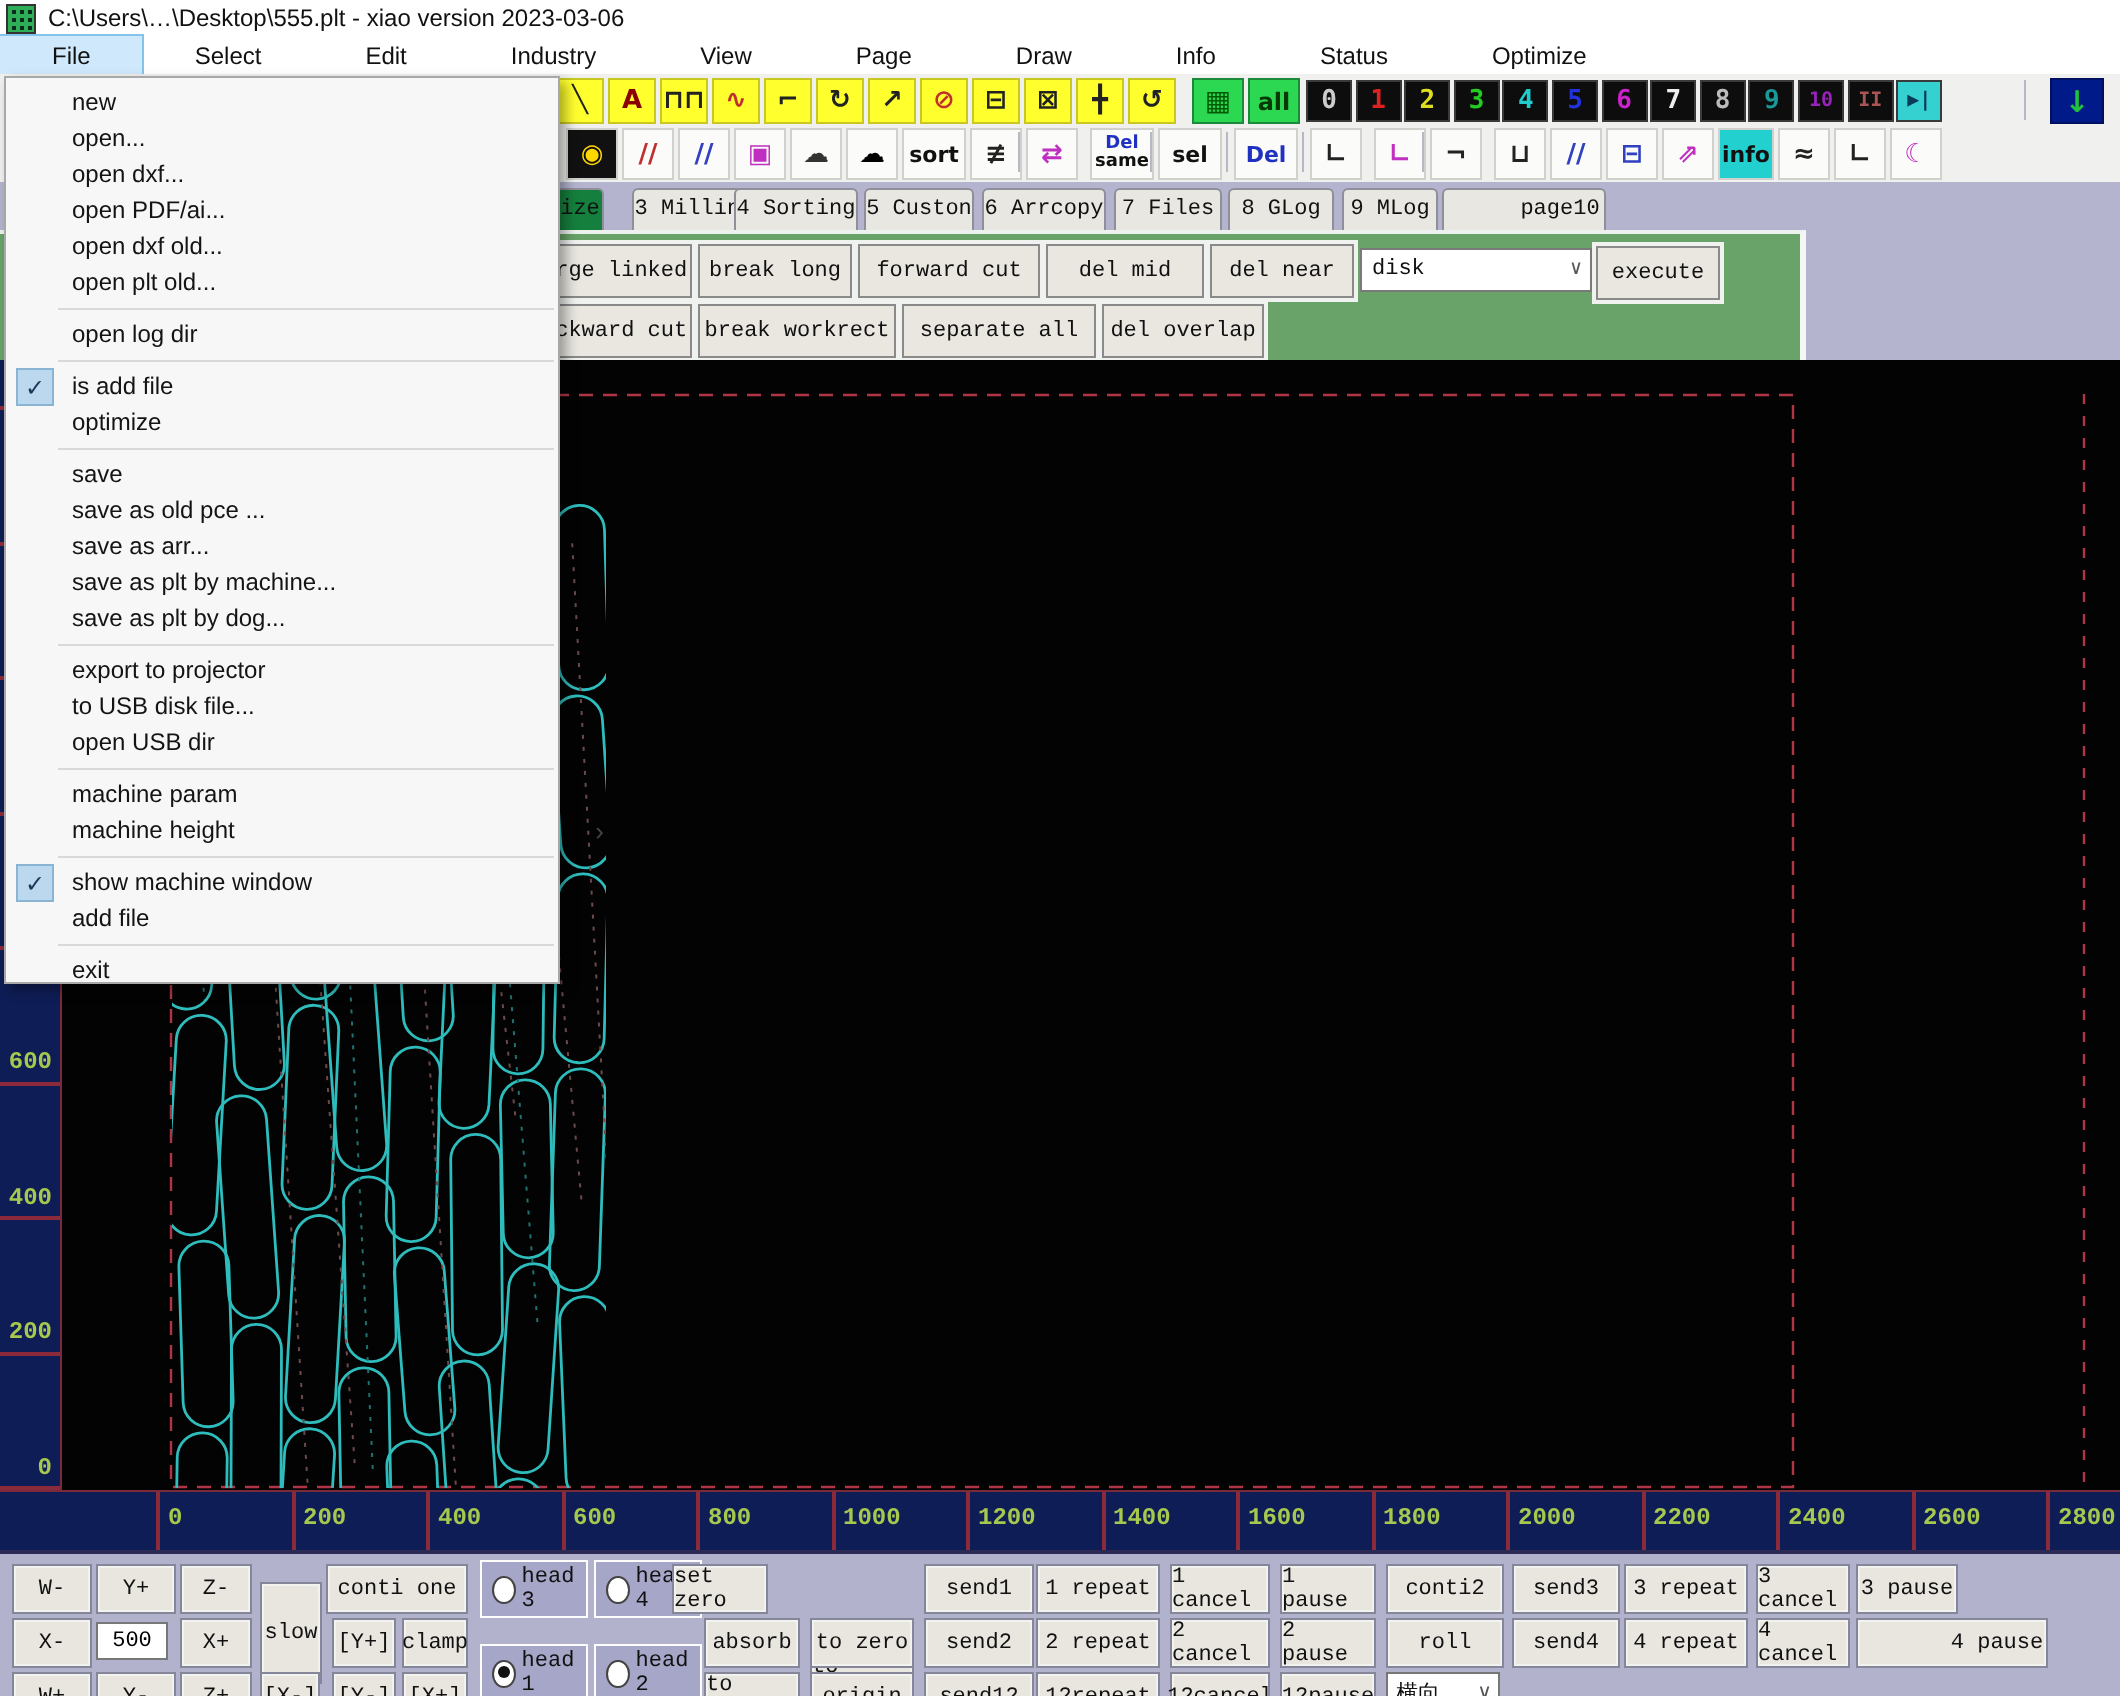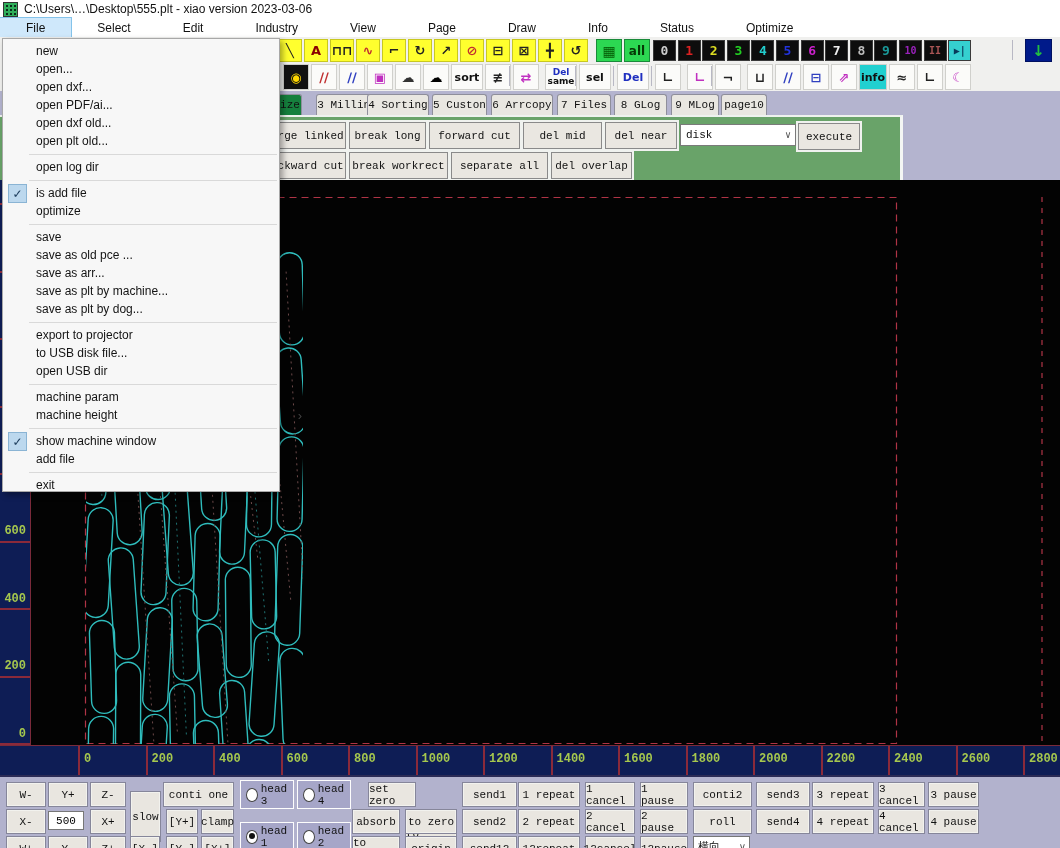--- a/index.html
+++ b/index.html
@@ -155,21 +155,21 @@
 
   <div id="tabbar" class="abs">
       <div class="tab active" style="left: 278px; width: 22px;">ize</div>
       <div class="tab" style="left: 316px; width: 60px;">3 Milling</div>
       <div class="tab" style="left: 367px; width: 60px;">4 Sorting</div>
       <div class="tab" style="left: 432px; width: 53px;">5 Custon</div>
       <div class="tab" style="left: 491px; width: 60px;">6 Arrcopy</div>
       <div class="tab" style="left: 557px; width: 52px;">7 Files</div>
       <div class="tab" style="left: 614px; width: 51px;">8 GLog</div>
       <div class="tab" style="left: 671px; width: 46px;">9 MLog</div>
-      <div class="tab" style="left: 721px; width: 44px;">page10</div>
+      <div class="tab" style="left: 721px; width: 44px; padding-left: 36px;">page10</div>
     </div>
 
   <div id="greenpanel" class="abs">
       <div class="gbtn" style="left: 262px; top: 5px; width: 82px;">merge linked</div>
       <div class="gbtn" style="left: 349px; top: 5px; width: 75px;">break long</div>
       <div class="gbtn" style="left: 429px; top: 5px; width: 89px;">forward cut</div>
       <div class="gbtn" style="left: 523px; top: 5px; width: 77px;">del mid</div>
       <div class="gbtn" style="left: 605px; top: 5px; width: 70px;">del near</div>
       <div class="gbtn" style="left: 262px; top: 35px; width: 82px;">backward cut</div>
       <div class="gbtn" style="left: 349px; top: 35px; width: 97px;">break workrect</div>
@@ -322,21 +322,21 @@
         <span>head 4</span>
       </div>
       <div class="headbox" style="left: 240px; top: 45px; width: 52px;">
         <div class="radio sel"></div>
         <span>head 1</span>
       </div>
       <div class="headbox" style="left: 297px; top: 45px; width: 52px;">
         <div class="radio"></div>
         <span>head 2</span>
       </div>
-      <div class="mbtn" style="left: 368px; top: 5px; width: 46px;">set zero</div>
+      <div class="mbtn" style="left: 336px; top: 5px; width: 46px;">set zero</div>
       <div class="mbtn" style="left: 405px; top: 5px; width: 50px; margin-top: 45px;">to range</div>
       <div class="mbtn" style="left: 462px; top: 5px; width: 53px;">send1</div>
       <div class="mbtn" style="left: 518px; top: 5px; width: 60px;">1 repeat</div>
       <div class="mbtn" style="left: 585px; top: 5px; width: 48px;">1 cancel</div>
       <div class="mbtn" style="left: 640px; top: 5px; width: 46px;">1 pause</div>
       <div class="mbtn" style="left: 352px; top: 32px; width: 46px;">absorb</div>
       <div class="mbtn" style="left: 405px; top: 32px; width: 50px;">to zero</div>
       <div class="mbtn" style="left: 462px; top: 32px; width: 53px;">send2</div>
       <div class="mbtn" style="left: 518px; top: 32px; width: 60px;">2 repeat</div>
       <div class="mbtn" style="left: 585px; top: 32px; width: 48px;">2 cancel</div>
@@ -349,21 +349,21 @@
       <div class="mbtn" style="left: 640px; top: 59px; width: 46px;">12pause</div>
       <div class="mbtn" style="left: 693px; top: 5px; width: 57px;">conti2</div>
       <div class="mbtn" style="left: 756px; top: 5px; width: 52px;">send3</div>
       <div class="mbtn" style="left: 812px; top: 5px; width: 60px;">3 repeat</div>
       <div class="mbtn" style="left: 878px; top: 5px; width: 45px;">3 cancel</div>
       <div class="mbtn" style="left: 928px; top: 5px; width: 49px;">3 pause</div>
       <div class="mbtn" style="left: 693px; top: 32px; width: 57px;">roll</div>
       <div class="mbtn" style="left: 756px; top: 32px; width: 52px;">send4</div>
       <div class="mbtn" style="left: 812px; top: 32px; width: 60px;">4 repeat</div>
       <div class="mbtn" style="left: 878px; top: 32px; width: 45px;">4 cancel</div>
-      <div class="mbtn" style="left: 928px; top: 32px; width: 49px;">4 pause</div>
+      <div class="mbtn" style="left: 928px; top: 32px; width: 49px; padding-left: 45px;">4 pause</div>
       <div class="mdrop" style="left: 693px; top: 59px; width: 55px; height: 19px;">
         <span style="margin-left: 4px;">横向</span>
         <span style="margin-left: auto; margin-right: 3px; color: rgb(85, 85, 85); font-size: 10px;">∨</span>
       </div>
     </div>
 
   <div id="filemenu" class="abs">
       <div class="fm-item" style="top: 3px; left: 0px; width: 276px; position: absolute;">
         <span>new</span>
       </div>

